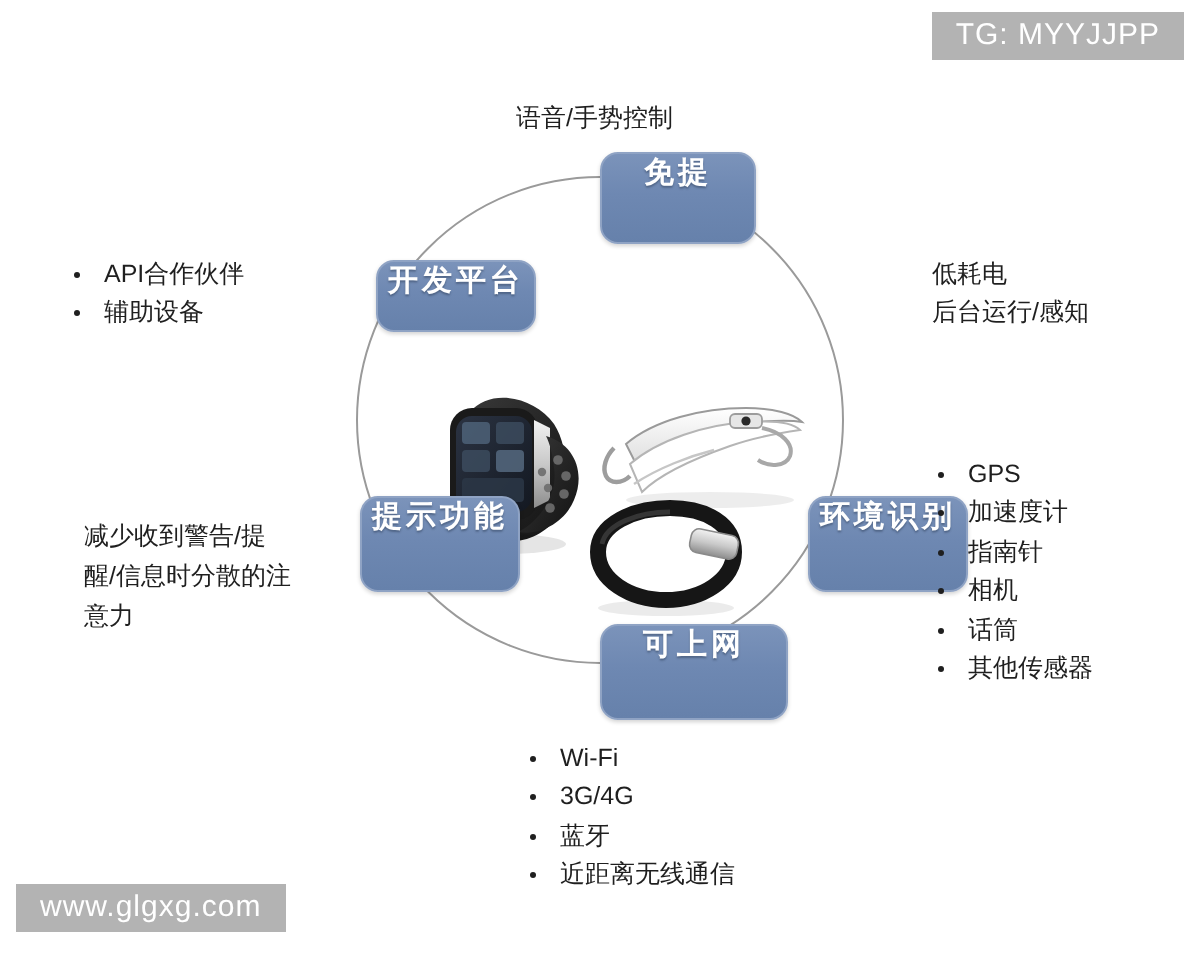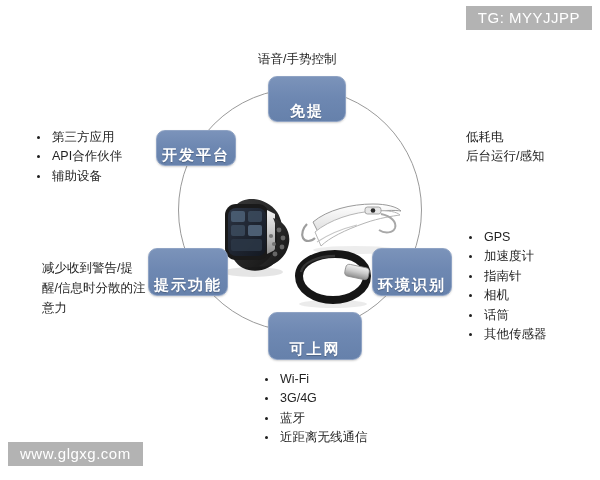--- a/index.html
+++ b/index.html
@@ -52,29 +52,30 @@
   }
 
   
   .node {
     position: absolute;
     background: linear-gradient(180deg,#7b93ba 0%, #6e88b2 45%, #6681ab 100%);
     border: 1px solid #8fa3c4;
     border-radius: 9px;
     color: #ffffff;
     display: flex;
-    align-items: flex-end;
+    align-items: flex-start;
     justify-content: center;
     font-size: 15px;
     font-weight: 700;
     letter-spacing: 2px;
     text-shadow: 0 1px 1px rgba(40,55,80,.45);
     box-shadow: 0 1px 2px rgba(0,0,0,.18);
     box-sizing: border-box;
     white-space: nowrap;
+    margin-left: 32px;
   }
   #node-hands  { left: 268px; top: 76px;  width: 78px;  height: 46px; }
   #node-always { left: 372px; top: 130px; width: 80px;  height: 48px; }
   #node-env    { left: 372px; top: 248px; width: 80px;  height: 48px; }
   #node-web    { left: 268px; top: 312px; width: 94px;  height: 48px; }
   #node-notify { left: 148px; top: 248px; width: 80px;  height: 48px; font-family: Liberation Serif, serif; }
   #node-dev    { left: 156px; top: 130px; width: 80px;  height: 36px; }
 
   
   .note {
@@ -203,21 +204,20 @@
   <div class="node" id="node-dev">
     <span>开发平台</span>
   </div>
 
   <div class="note" id="note-gesture">
     <div>语音/手势控制</div>
   </div>
 
   <div class="note" id="note-dev">
     <ul>
-      <li>第三方应用</li>
       <li>API合作伙伴</li>
       <li>辅助设备</li>
     </ul>
   </div>
 
   <div class="note" id="note-always">
     <div>低耗电</div>
     <div>后台运行/感知</div>
   </div>
 

